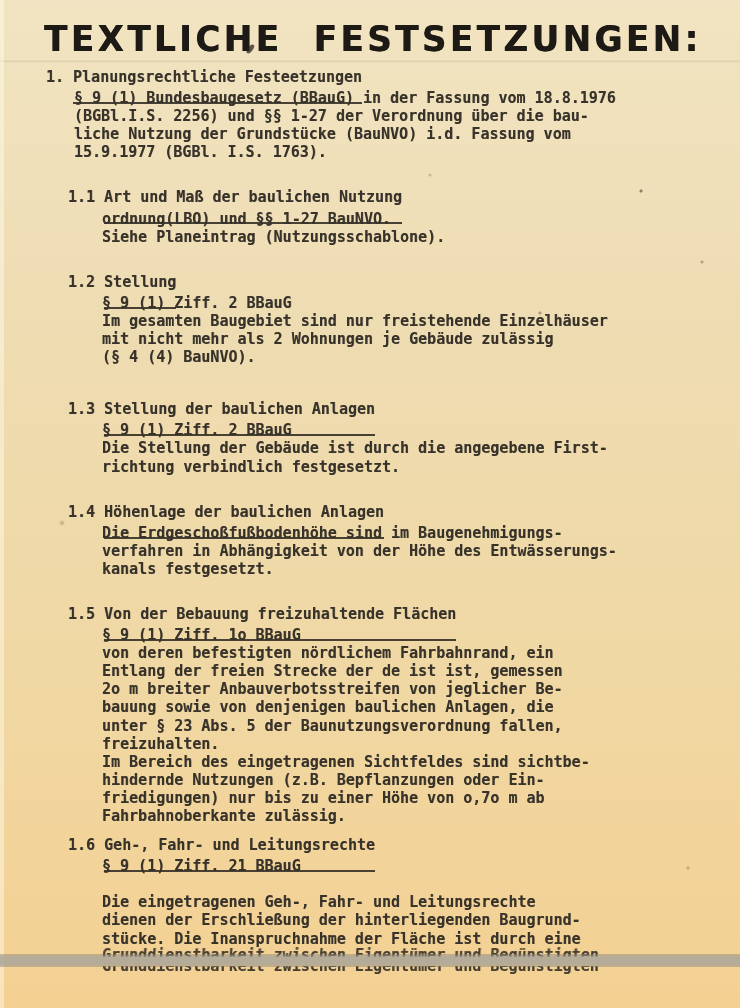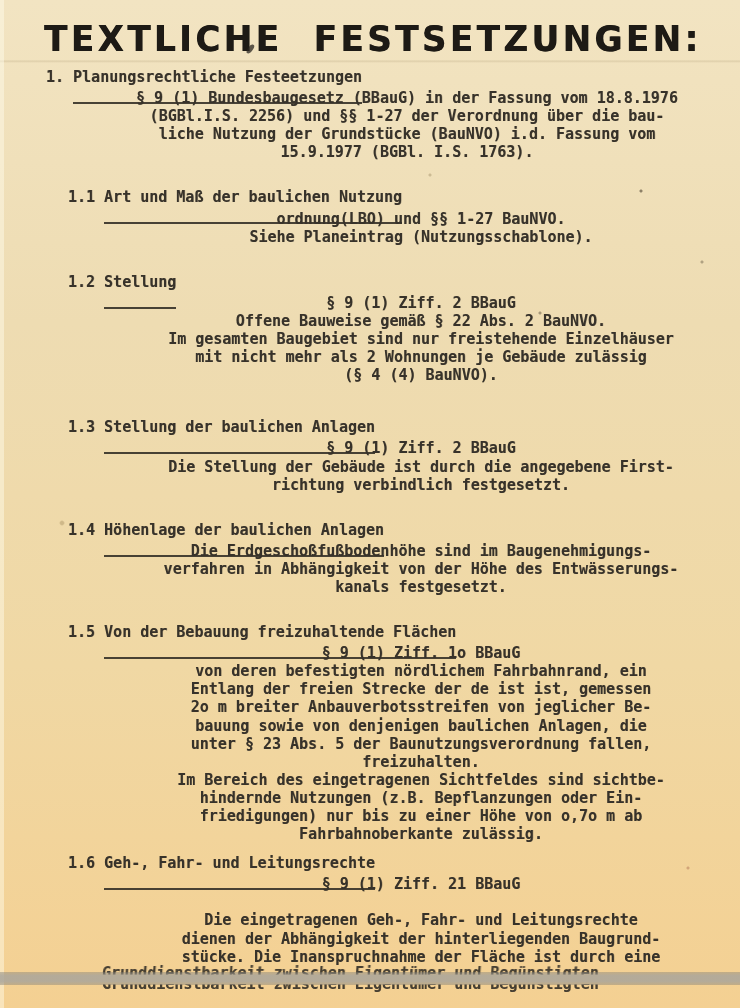--- a/index.html
+++ b/index.html
@@ -56,21 +56,21 @@
   }
   .u { border-bottom:2px solid rgba(48,43,35,.88); padding-bottom:16px; }
   .num { display:inline-block; margin-right:9px; }
   
   .sec1 { margin:10px 0 0 46px; }
   .sec1 .body { margin:3px 0 0 28px; }
   .sub { margin-left:68px; margin-top:27px; }
   .sub.s13 { margin-top:34px; }
   .sub.s16 { margin-top:11px; }
   .sub-body { margin:3px 0 0 34px; }
-  .tline { min-height:18.1px;text-align:center; }
+  .tline { min-height:18.1px; }
   .tline.blank { min-height:17px; }
   
   .tline.obscured { position:relative; height:30px; overflow:visible; }
   .ghost { position:absolute; left:0; filter:blur(0.3px); opacity:.92; }
   .ghost.gtop { top:-2px; clip-path:inset(0 0 40% 0); transform:skewX(-4deg); }
   .ghost.gbot { top:9px;  clip-path:inset(52% 0 0 0); }
   .scan-bar {
     position:absolute; top:6px; left:-220px; width:1200px; height:13px;
     background:linear-gradient(180deg,
       rgba(125,122,113,.50) 0%,
@@ -107,21 +107,20 @@
         <div><span class="num">1.1</span><span class="head u">Art und Maß der baulichen Nutzung</span></div>
         <div class="sub-body">
           <div class="tline">ordnung(LBO) und §§ 1-27 BauNVO.</div>
           <div class="tline">Siehe Planeintrag (Nutzungsschablone).</div>
         </div>
       </div>
       <div class="sub s12">
         <div><span class="num">1.2</span><span class="head u">Stellung</span></div>
         <div class="sub-body">
           <div class="tline">§ 9 (1) Ziff. 2 BBauG</div>
-          <div class="tline">Offene Bauweise gemäß § 22 Abs. 2 BauNVO.</div>
           <div class="tline">Im gesamten Baugebiet sind nur freistehende Einzelhäuser</div>
           <div class="tline">mit nicht mehr als 2 Wohnungen je Gebäude zulässig</div>
           <div class="tline">(§ 4 (4) BauNVO).</div>
         </div>
       </div>
       <div class="sub s13">
         <div><span class="num">1.3</span><span class="head u">Stellung der baulichen Anlagen</span></div>
         <div class="sub-body">
           <div class="tline">§ 9 (1) Ziff. 2 BBauG</div>
           <div class="tline">Die Stellung der Gebäude ist durch die angegebene First-</div>
@@ -151,20 +150,20 @@
           <div class="tline">friedigungen) nur bis zu einer Höhe von o,7o m ab</div>
           <div class="tline">Fahrbahnoberkante zulässig.</div>
         </div>
       </div>
       <div class="sub s16">
         <div><span class="num">1.6</span><span class="head u">Geh-, Fahr- und Leitungsrechte</span></div>
         <div class="sub-body">
           <div class="tline">§ 9 (1) Ziff. 21 BBauG</div>
           <div class="tline blank">&nbsp;</div>
           <div class="tline">Die eingetragenen Geh-, Fahr- und Leitungsrechte</div>
-          <div class="tline">dienen der Abhängigkeit der hinterliegenden Baugrund-</div>
+          <div class="tline">dienen der Erschließung der hinterliegenden Baugrund-</div>
           <div class="tline">stücke. Die Inanspruchnahme der Fläche ist durch eine</div>
           <div class="tline obscured"><span class="ghost gtop">Grunddienstbarkeit zwischen Eigentümer und Begünstigten</span><span class="ghost gbot">Grunddienstbarkeit zwischen Eigentümer und Begünstigten</span><div class="scan-bar"></div></div>
         </div>
       </div>
     </div>
 
 </div>
 
 </body></html>

